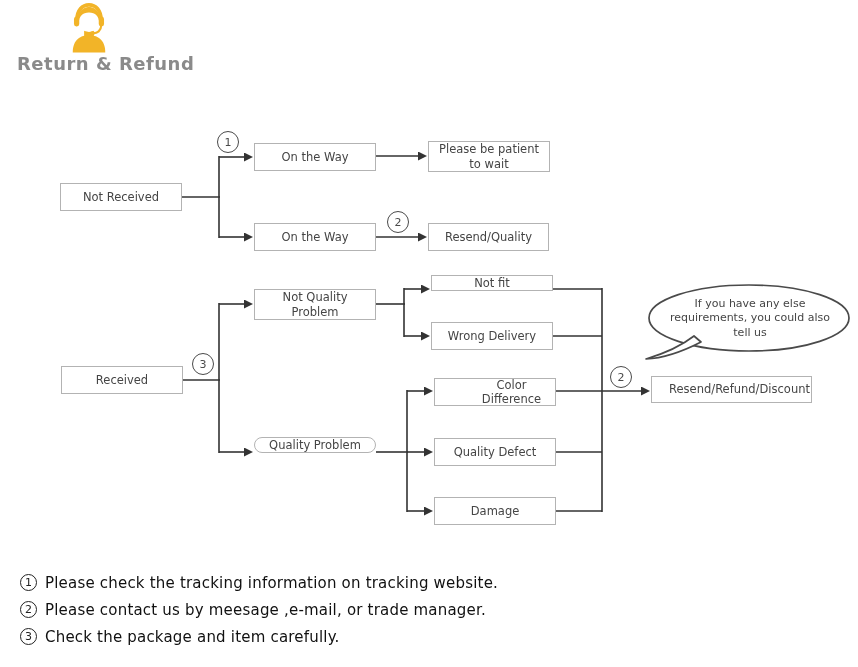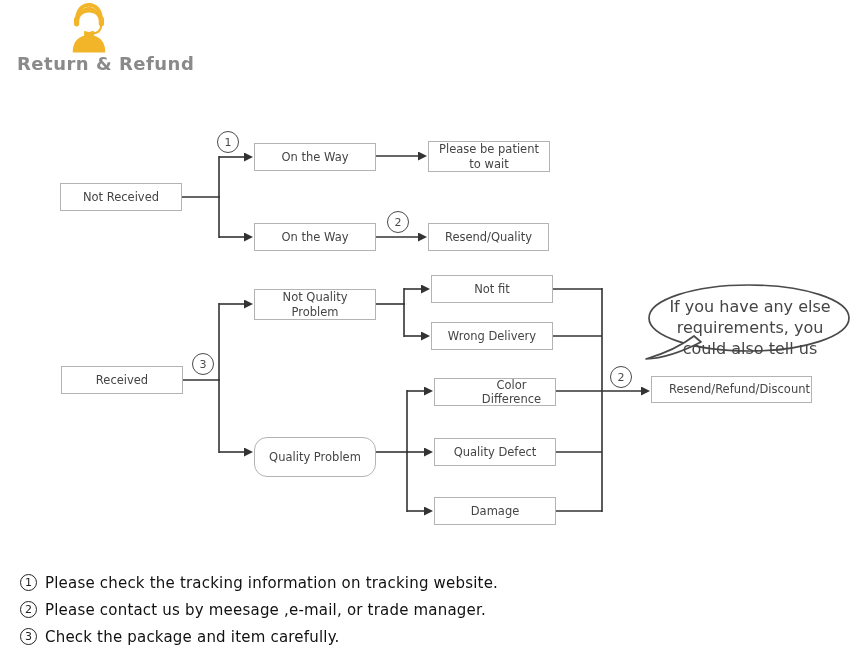--- a/index.html
+++ b/index.html
@@ -46,21 +46,21 @@
     border:1.6px solid #4a4a4a;border-radius:50%;
     background:#ffffff;
     color:#4a4a4a;font-size:11px;
     display:flex;align-items:center;justify-content:center;
     box-sizing:border-box;
   }
 
   
   .callout-text{
     position:absolute;left:660px;top:297px;width:172px;
-    font-size:16px;color:#454545;text-align:center;line-height:1.3;
+    font-size:11px;color:#454545;text-align:center;line-height:1.3;
   }
 
   
   .notes{position:absolute;left:16px;top:569px;}
   .note-line{
     display:flex;align-items:center;
     height:27px;
     font-size:15px;color:#111111;
     letter-spacing:0.2px;
   }
@@ -136,26 +136,26 @@
     </g>
   </svg>
 
   <div class="node" style="left:56px;top:183px;width:122px;height:28px;">Not Received</div>
   <div class="node" style="left:250px;top:143px;width:122px;height:28px;">On the Way</div>
   <div class="node" style="left:424px;top:141px;width:122px;height:31px;">Please be patient to wait</div>
   <div class="node" style="left:250px;top:223px;width:122px;height:28px;">On the Way</div>
   <div class="node" style="left:424px;top:223px;width:121px;height:28px;">Resend/Quality</div>
 
   <div class="node" style="left:250px;top:289px;width:122px;height:31px;text-align:center;">Not Quality Problem</div>
-  <div class="node" style="left:427px;top:275px;width:122px;height:28px;">Not fit</div>
+  <div class="node" style="left:427px;top:275px;width:122px;height:16px;">Not fit</div>
   <div class="node" style="left:427px;top:322px;width:122px;height:28px;">Wrong Delivery</div>
 
   <div class="node" style="left:57px;top:366px;width:122px;height:28px;">Received</div>
   <div class="node" style="left:430px;top:378px;width:122px;height:28px;padding-left:39px;">Color Difference</div>
-  <div class="node" style="left:250px;top:437px;width:122px;height:40px;border-radius:13px;">Quality Problem</div>
+  <div class="node" style="left:250px;top:437px;width:122px;height:16px;border-radius:13px;">Quality Problem</div>
   <div class="node" style="left:430px;top:438px;width:122px;height:28px;">Quality Defect</div>
   <div class="node" style="left:430px;top:497px;width:122px;height:28px;">Damage</div>
 
   <div class="node" style="left:647px;top:376px;width:161px;height:27px;padding-left:22px;">Resend/Refund/Discount</div>
 
   <div class="step" style="left:213px;top:131px;">1</div>
   <div class="step" style="left:383px;top:211px;">2</div>
   <div class="step" style="left:188px;top:353px;">3</div>
   <div class="step" style="left:606px;top:366px;">2</div>
 

